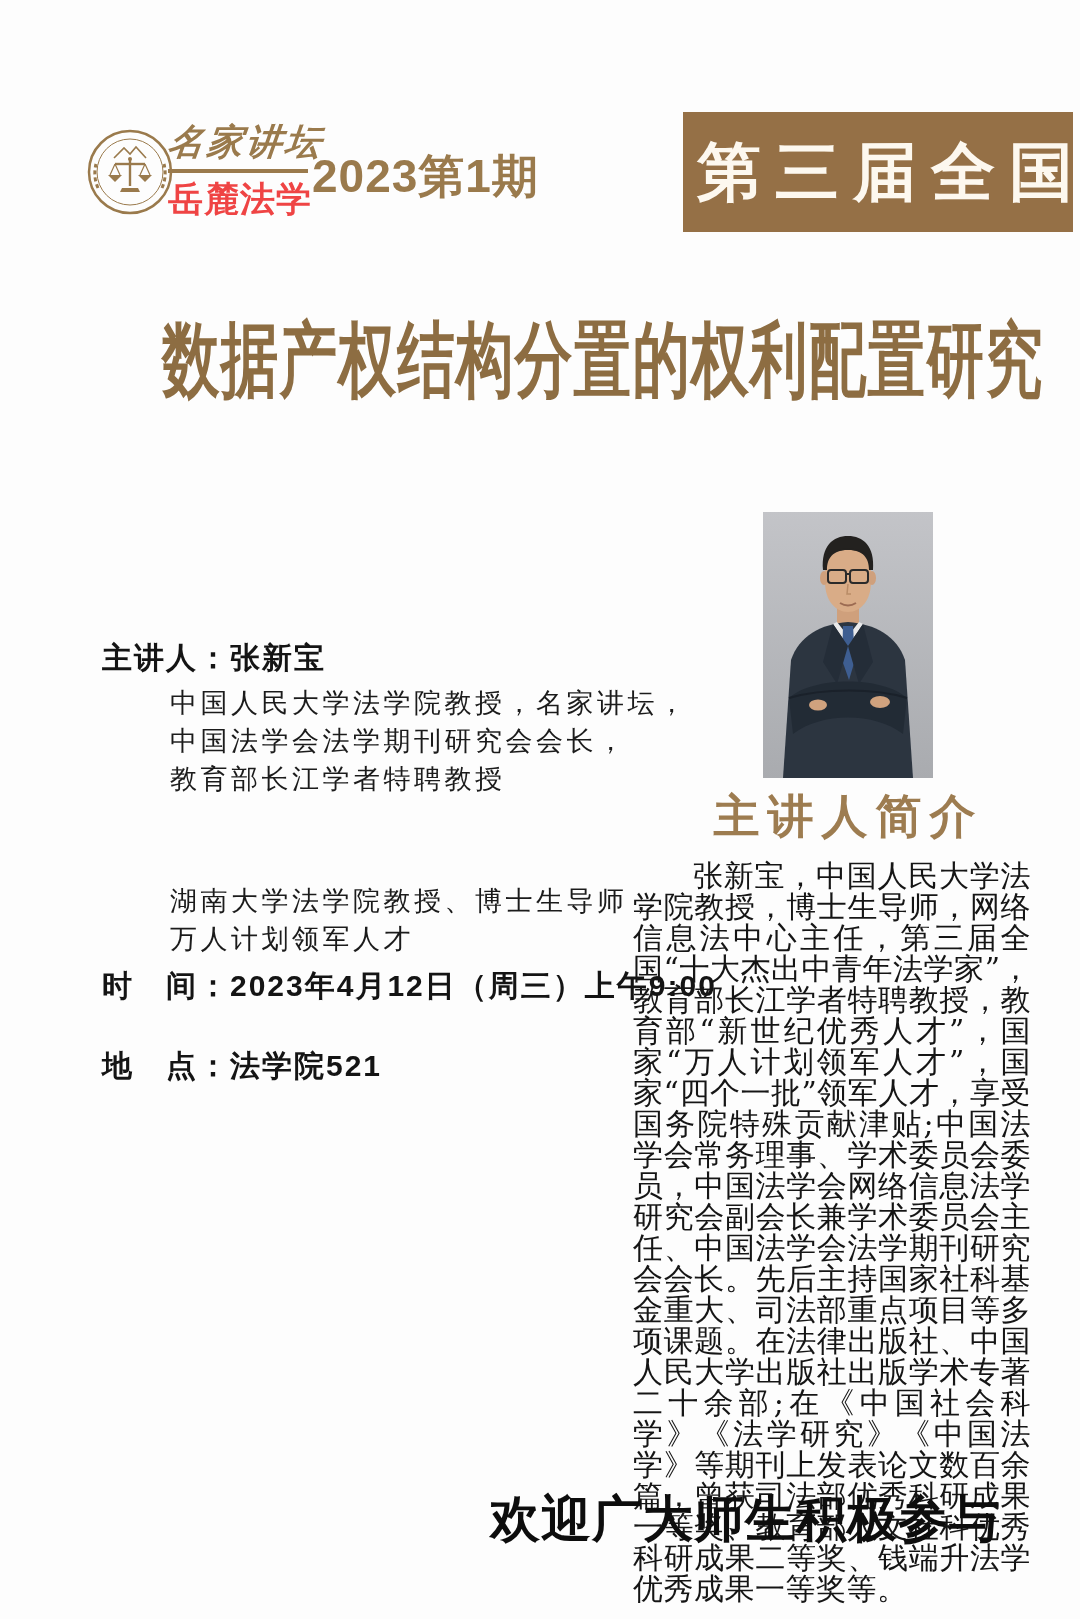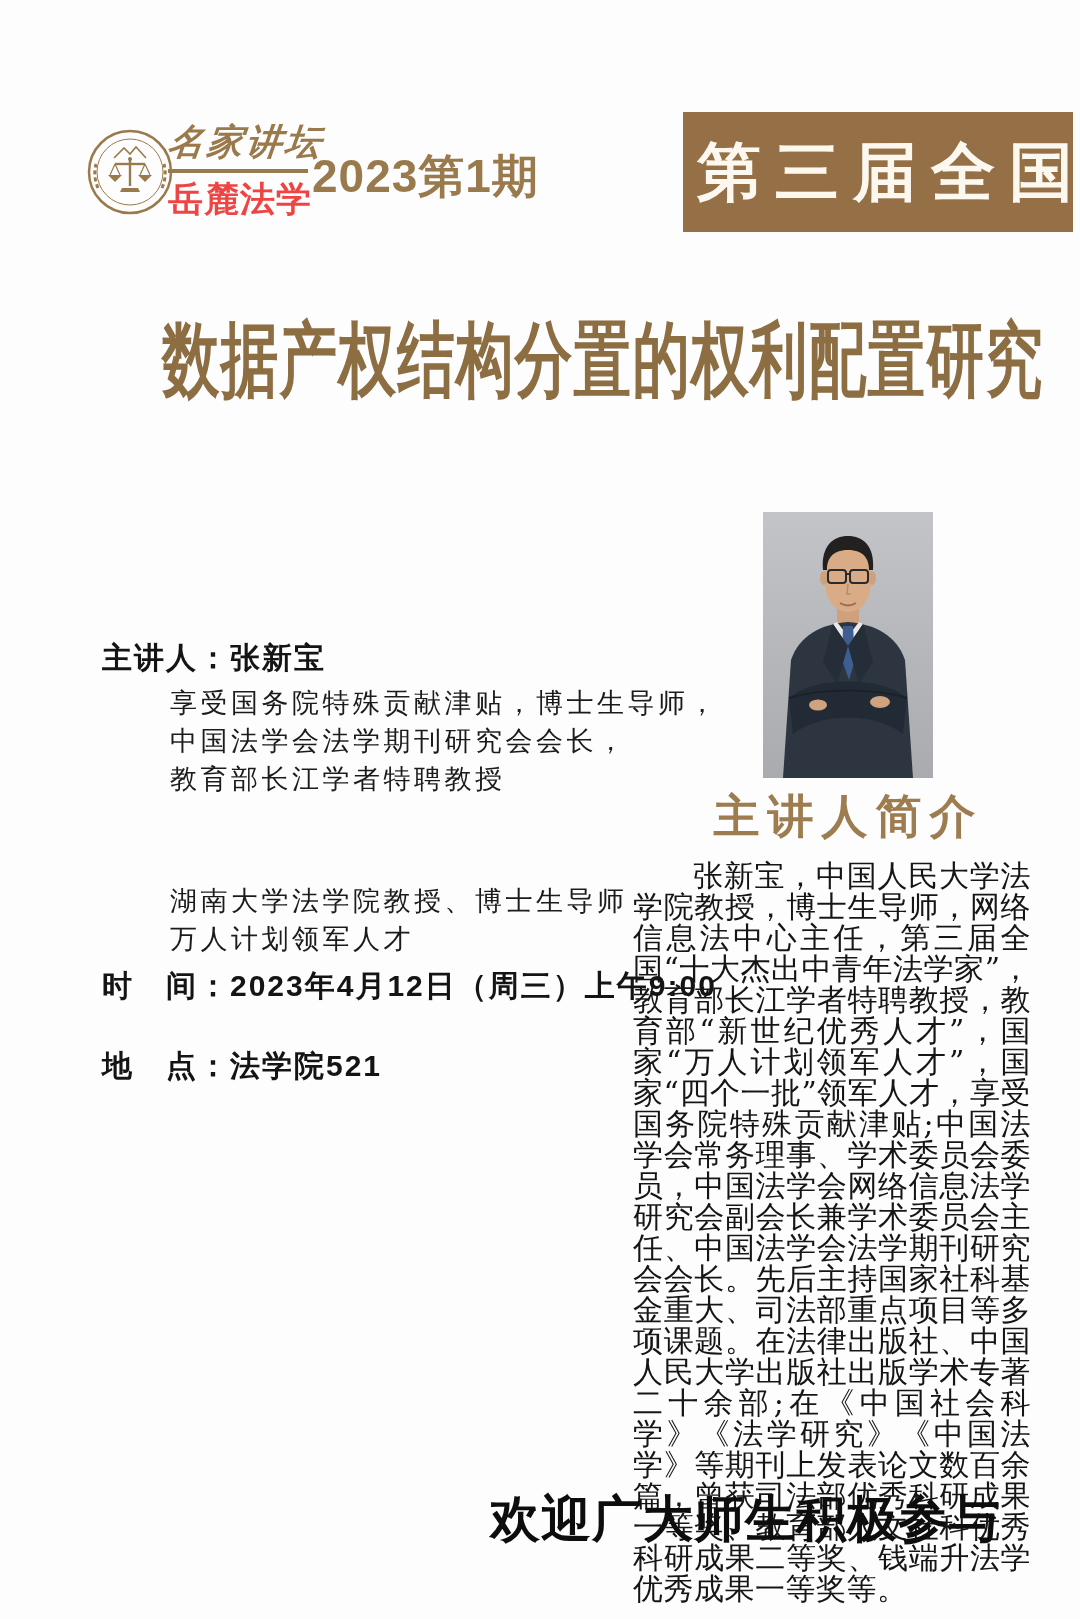--- a/index.html
+++ b/index.html
@@ -79,21 +79,21 @@
     <div class="logo-bottom">岳麓法学</div>
   </div>
   <div class="issue">2023第1期</div>
 
   <div class="badge">第三届全国</div>
 
   <h1 class="title">数据产权结构分置的权利配置研究</h1>
 
   <div class="row-label speaker-row"><span>主讲人：</span><span>张新宝</span></div>
   <div class="desc speaker-desc">
-    <div>享受国务院特殊贡献津贴，博士生导师，</div>
+    <div>中国人民大学法学院教授，名家讲坛，</div>
     <div>中国法学会法学期刊研究会会长，</div>
     <div>教育部长江学者特聘教授</div>
   </div>
 
   <div class="desc host-desc">
     <div>湖南大学法学院教授、博士生导师，</div>
     <div>万人计划领军人才</div>
   </div>
 
   <div class="row-label time-row"><span>时　间：</span><span>2023年4月12日（周三）上午9:00</span></div>

